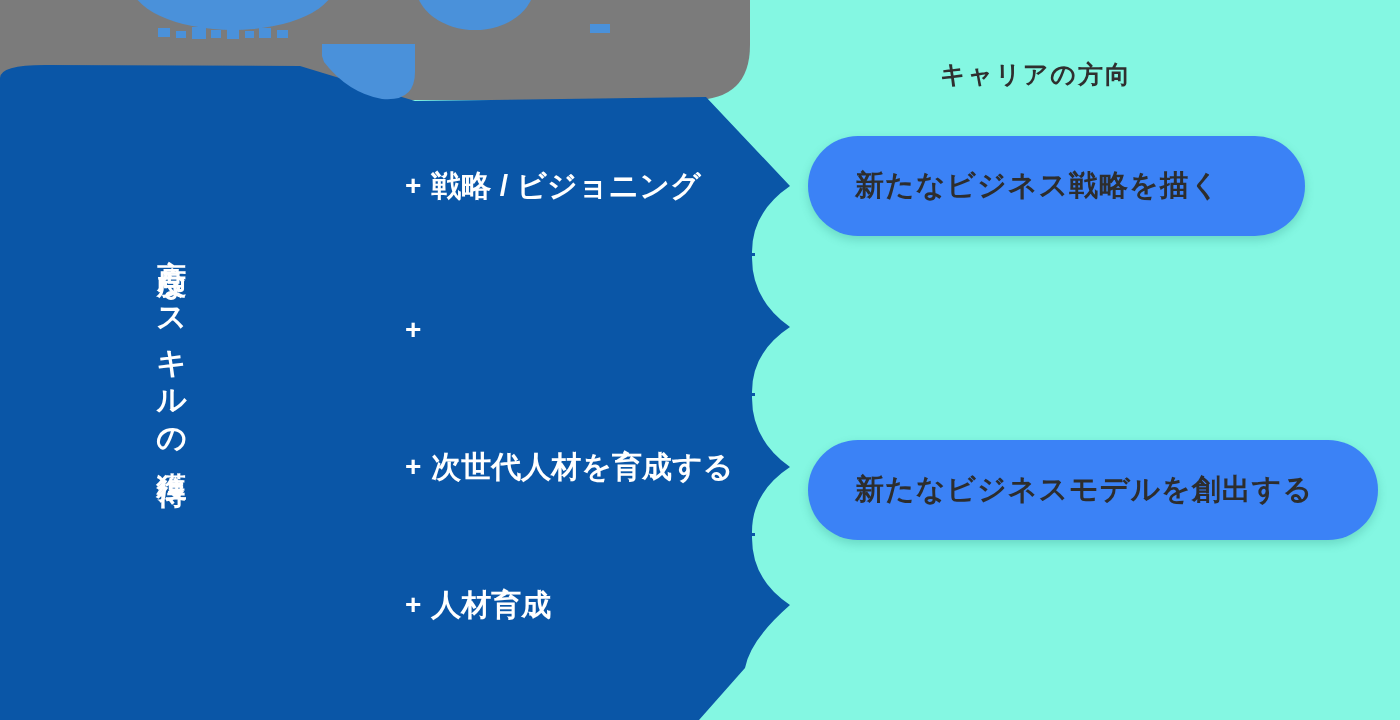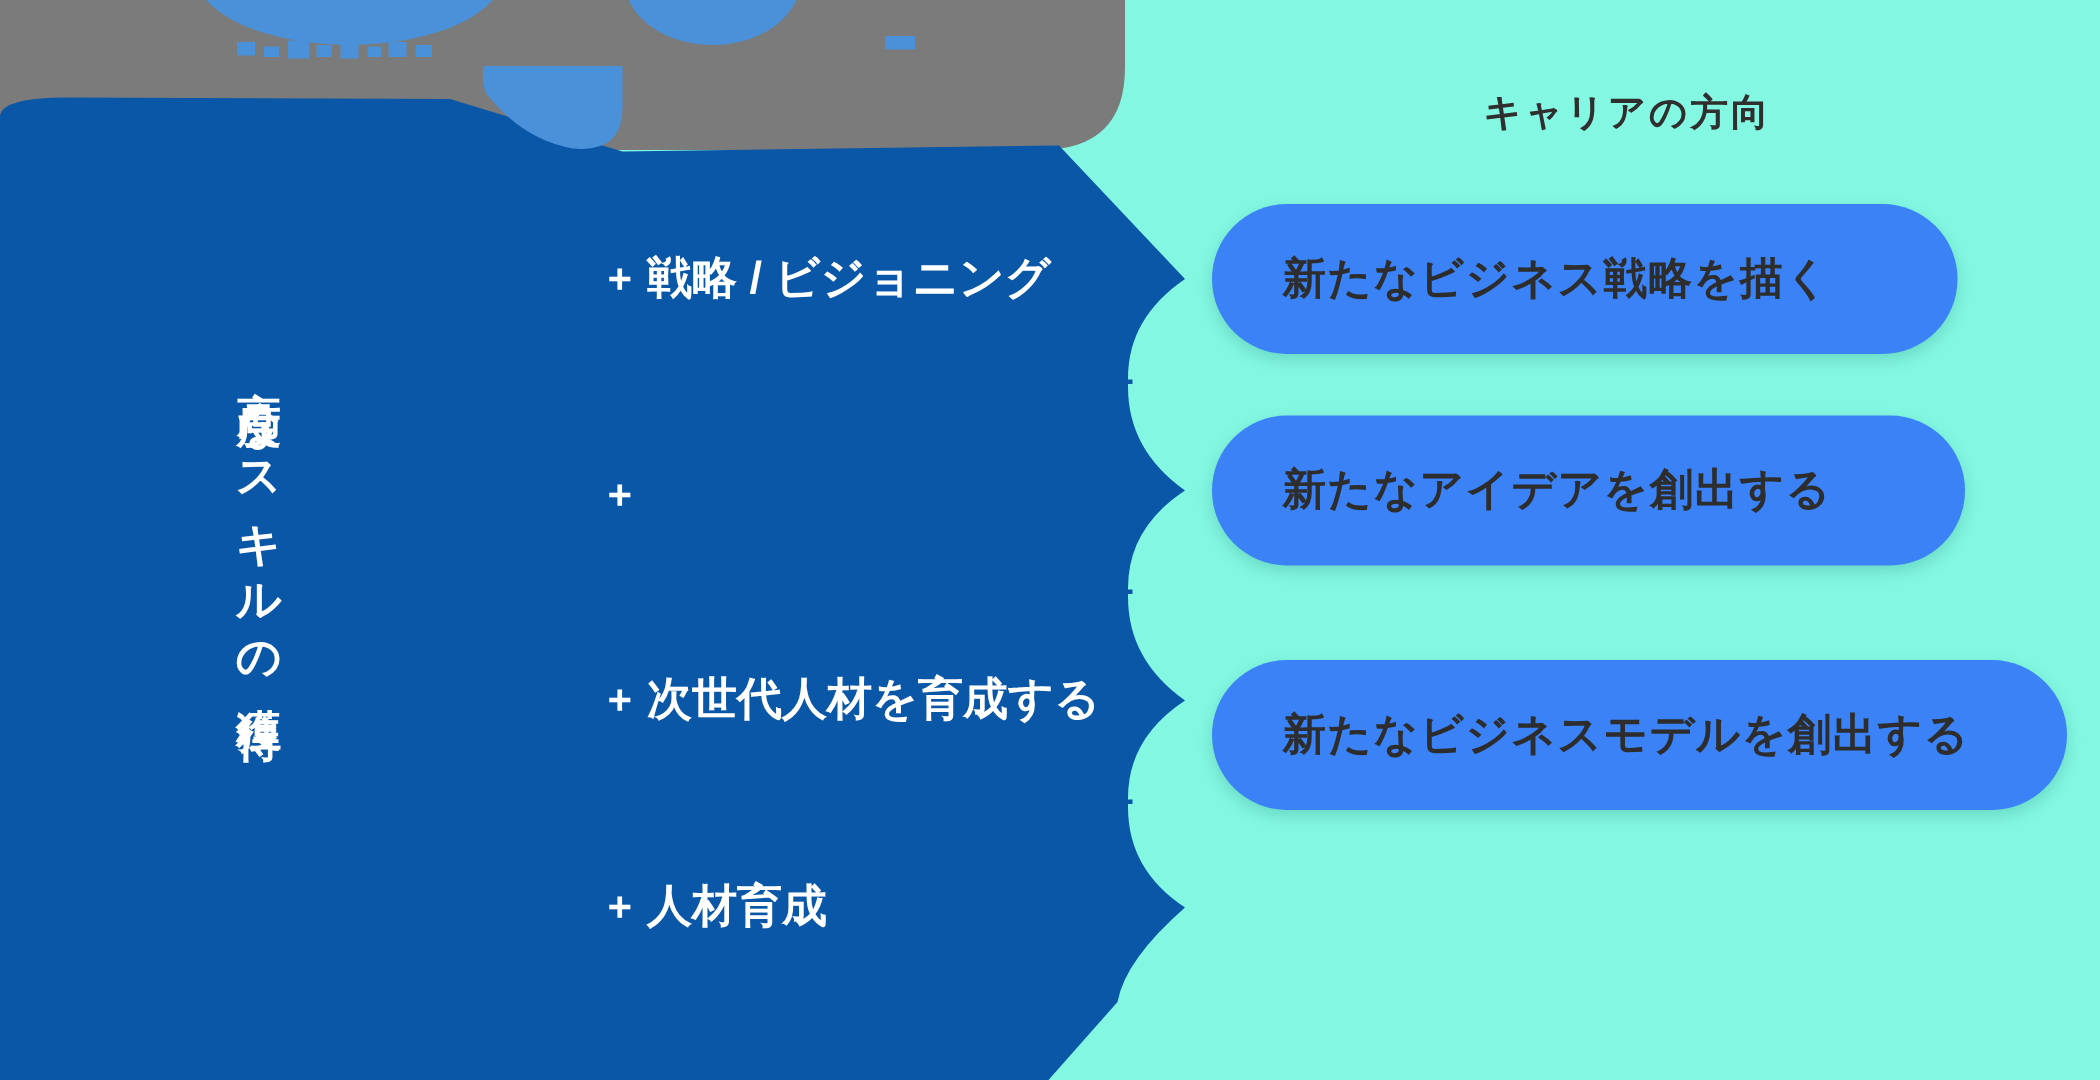--- a/index.html
+++ b/index.html
@@ -18,21 +18,21 @@
   }
   .skill-item{
     position:absolute;left:405px;height:46px;line-height:46px;
     color:#ffffff;font-size:30px;font-weight:bold;white-space:nowrap;
     display:flex;align-items:center;
   }
   .skill-item .plus{font-size:28px;font-weight:bold;margin-right:10px;}
   .si-1{top:163px;} .si-2{top:307px;} .si-3{top:444px;} .si-4{top:582px;}
   
   .career-header{
-    position:absolute;left:940px;top:58px;width:290px;text-align:center;
+    position:absolute;left:940px;top:58px;width:290px;text-align:left;
     color:#2F2F2F;font-size:25px;font-weight:bold;letter-spacing:2px;
   }
   .pill{
     position:absolute;left:808px;height:100px;border-radius:50px;
     background:#3b82f6;display:flex;align-items:center;
     padding-left:47px;box-sizing:border-box;
     color:#2D2D2D;font-size:29px;font-weight:bold;letter-spacing:1px;
     white-space:nowrap;box-shadow:0 4px 10px rgba(15,110,95,0.22);
   }
   .pill-1{top:136px;width:497px;}
@@ -95,16 +95,15 @@
     <span>次世代人材を育成する</span>
   </div>
   <div class="skill-item si-4">
     <span class="plus">+</span>
     <span>人材育成</span>
   </div>
 
   <div class="career-header">キャリアの方向</div>
 
   <div class="pill pill-1">新たなビジネス戦略を描く</div>
-  <div class="pill pill-2">新たなアイデアを創出する</div>
   <div class="pill pill-3">新たなビジネスモデルを創出する</div>
 
 </div>
 
 </body></html>

